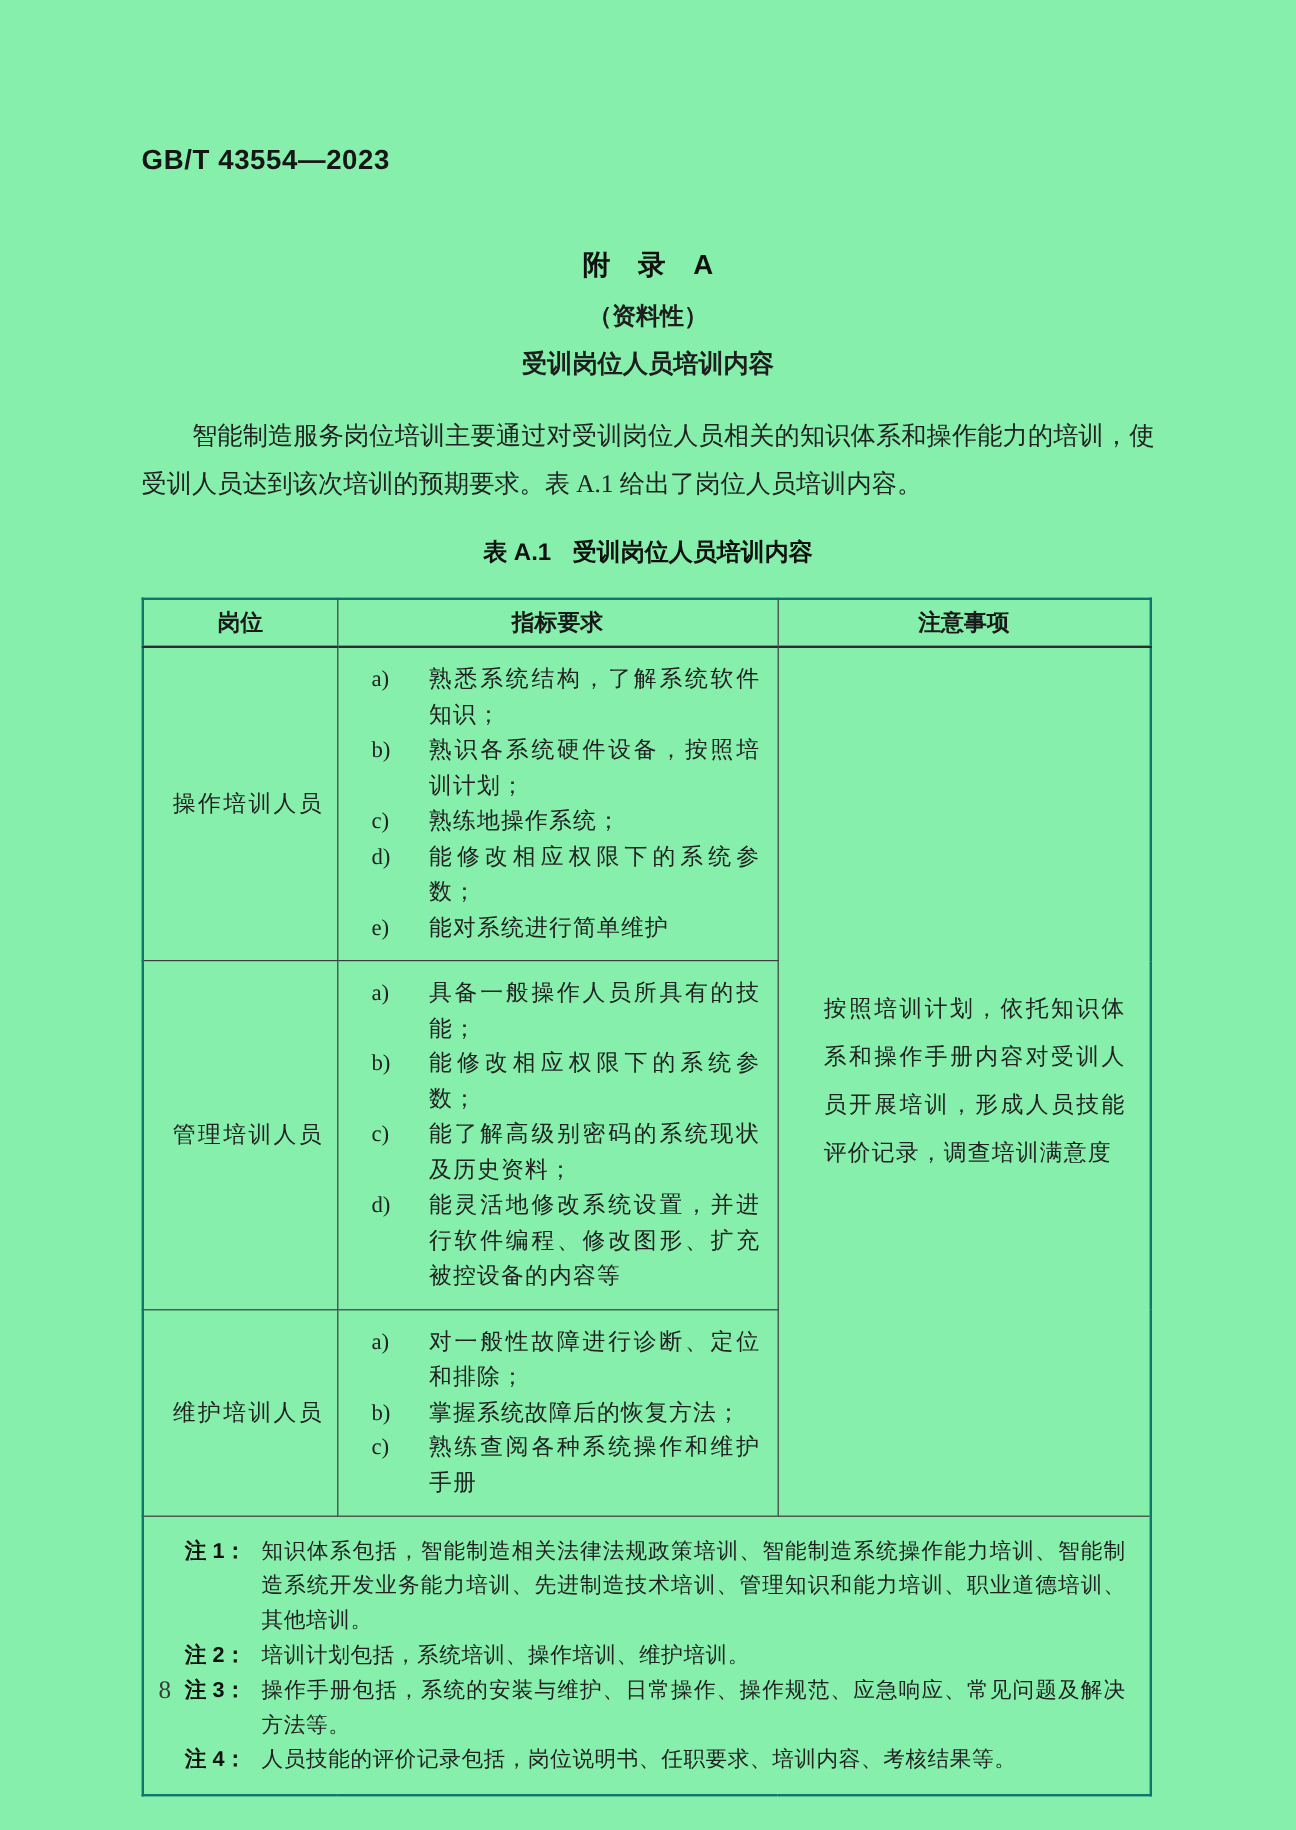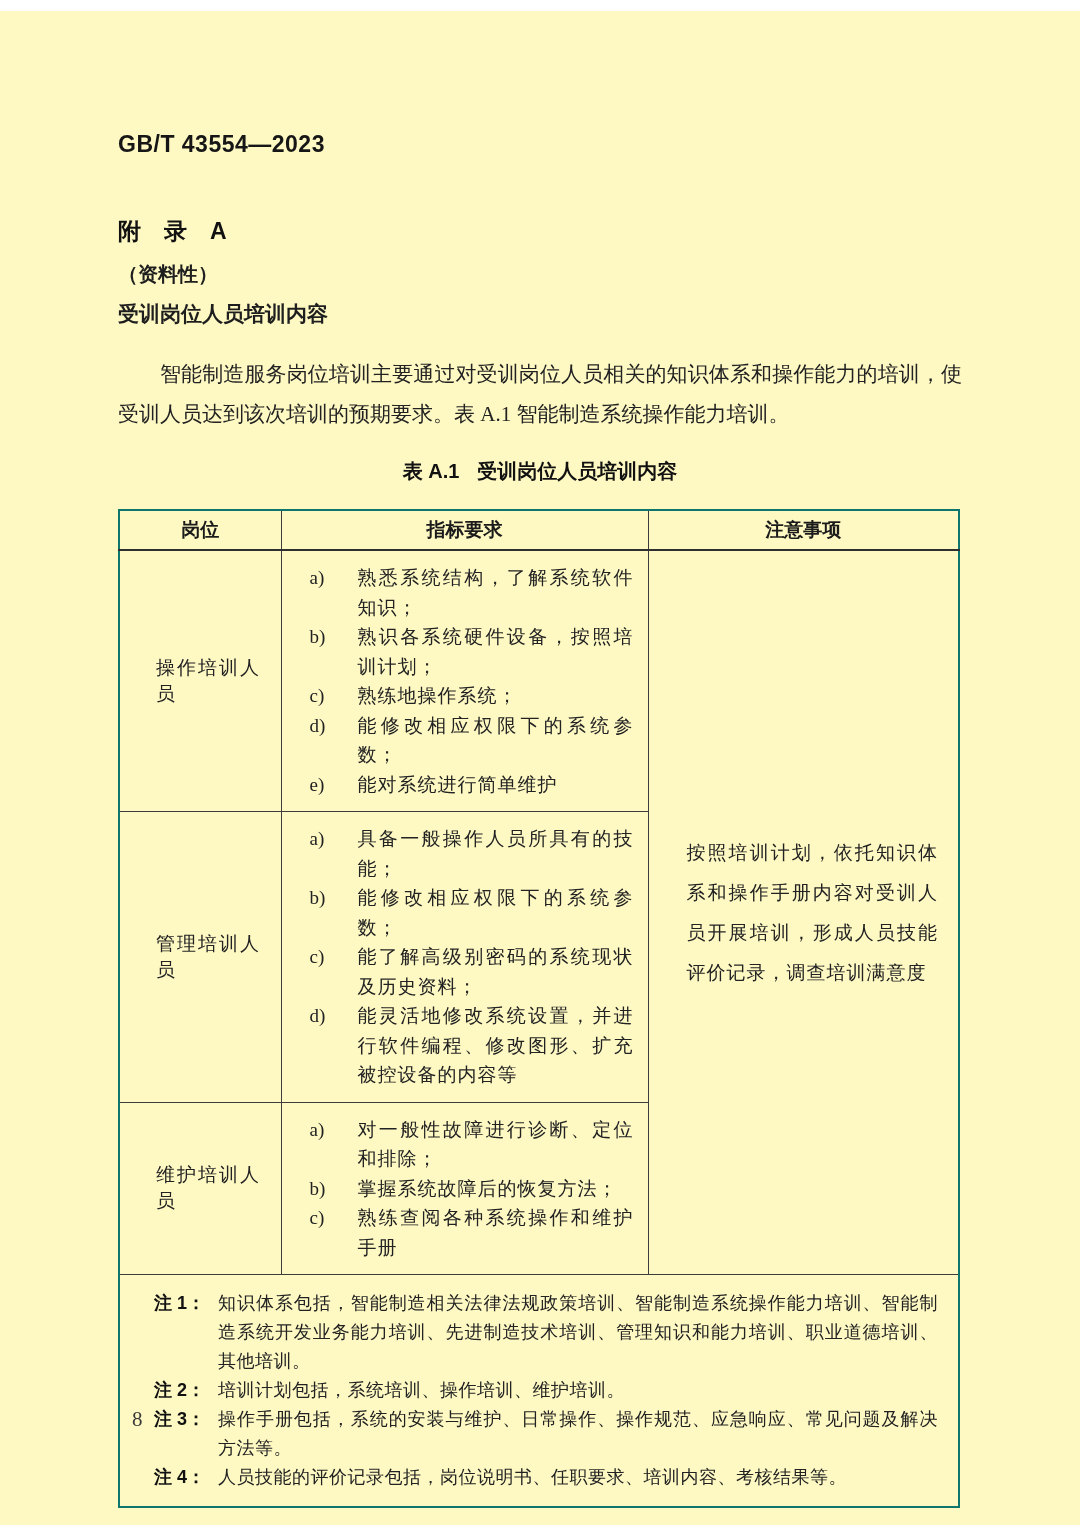--- a/index.html
+++ b/index.html
@@ -6,36 +6,35 @@
   html, body { background: #ffffff; }
   body {
     width: 1080px; height: 1525px;
     position: relative;
     font-family: "Liberation Serif", serif;
     color: #1e1e1e;
     overflow: hidden;
   }
   .page {
     position: absolute; inset: 0;
-    background: #fef9c3;
-    margin-top: 11px;
+    background: #86efac;
   }
   .content {
     margin: 0 118px;
     width: 844px;
   }
   .std-header {
     padding-top: 120px;
     font-family: "Liberation Sans", sans-serif;
     font-weight: bold;
     font-size: 23px;
     letter-spacing: 0.5px;
     color: #161616;
   }
-  .title-block { margin-top: 58px; }
+  .title-block { margin-top: 58px; text-align: center; }
   .title-main {
     font-family: "Liberation Sans", sans-serif;
     font-weight: bold;
     font-size: 23px;
     color: #111;
   }
   .title-sub {
     margin-top: 14px;
     font-family: "Liberation Sans", sans-serif;
     font-weight: bold;
@@ -79,21 +78,21 @@
   table.a1 thead th { border-bottom: 2px solid #2e2e2e; }
   th.col-head {
     height: 40px;
     font-family: "Liberation Sans", sans-serif;
     font-weight: bold;
     font-size: 19px;
     text-align: center;
     color: #1a1a1a;
   }
   td.pos-cell {
-    padding-left: 36px;
+    padding-left: 24px;
     font-size: 19px;
     color: #222;
     letter-spacing: 2px;
   }
   td.req-cell { padding: 12px 14px 12px 28px; }
   .row-op   td { height: 146px; }
   .row-mg   td { height: 152px; }
   .row-mt   td { height: 98px; }
   .item { display: flex; line-height: 29.5px; font-size: 19px; color: #222; }
   .item .marker { width: 48px; flex: 0 0 48px; }
@@ -129,21 +128,21 @@
   <div class="content">
 
     <div class="std-header">GB/T 43554—2023</div>
 
     <div class="title-block">
       <div class="title-main">附　录　A</div>
       <div class="title-sub">（资料性）</div>
       <div class="title-heading">受训岗位人员培训内容</div>
     </div>
 
-    <p class="intro">智能制造服务岗位培训主要通过对受训岗位人员相关的知识体系和操作能力的培训，使受训人员达到该次培训的预期要求。表 A.1 智能制造系统操作能力培训。</p>
+    <p class="intro">智能制造服务岗位培训主要通过对受训岗位人员相关的知识体系和操作能力的培训，使受训人员达到该次培训的预期要求。表 A.1 给出了岗位人员培训内容。</p>
 
     <div class="table-caption">
       <span class="caption-label">表 A.1</span><span>受训岗位人员培训内容</span>
     </div>
 
     <table class="a1">
       <colgroup>
         <col style="width:162px">
           <col style="width:367px">
           <col style="width:311px">

